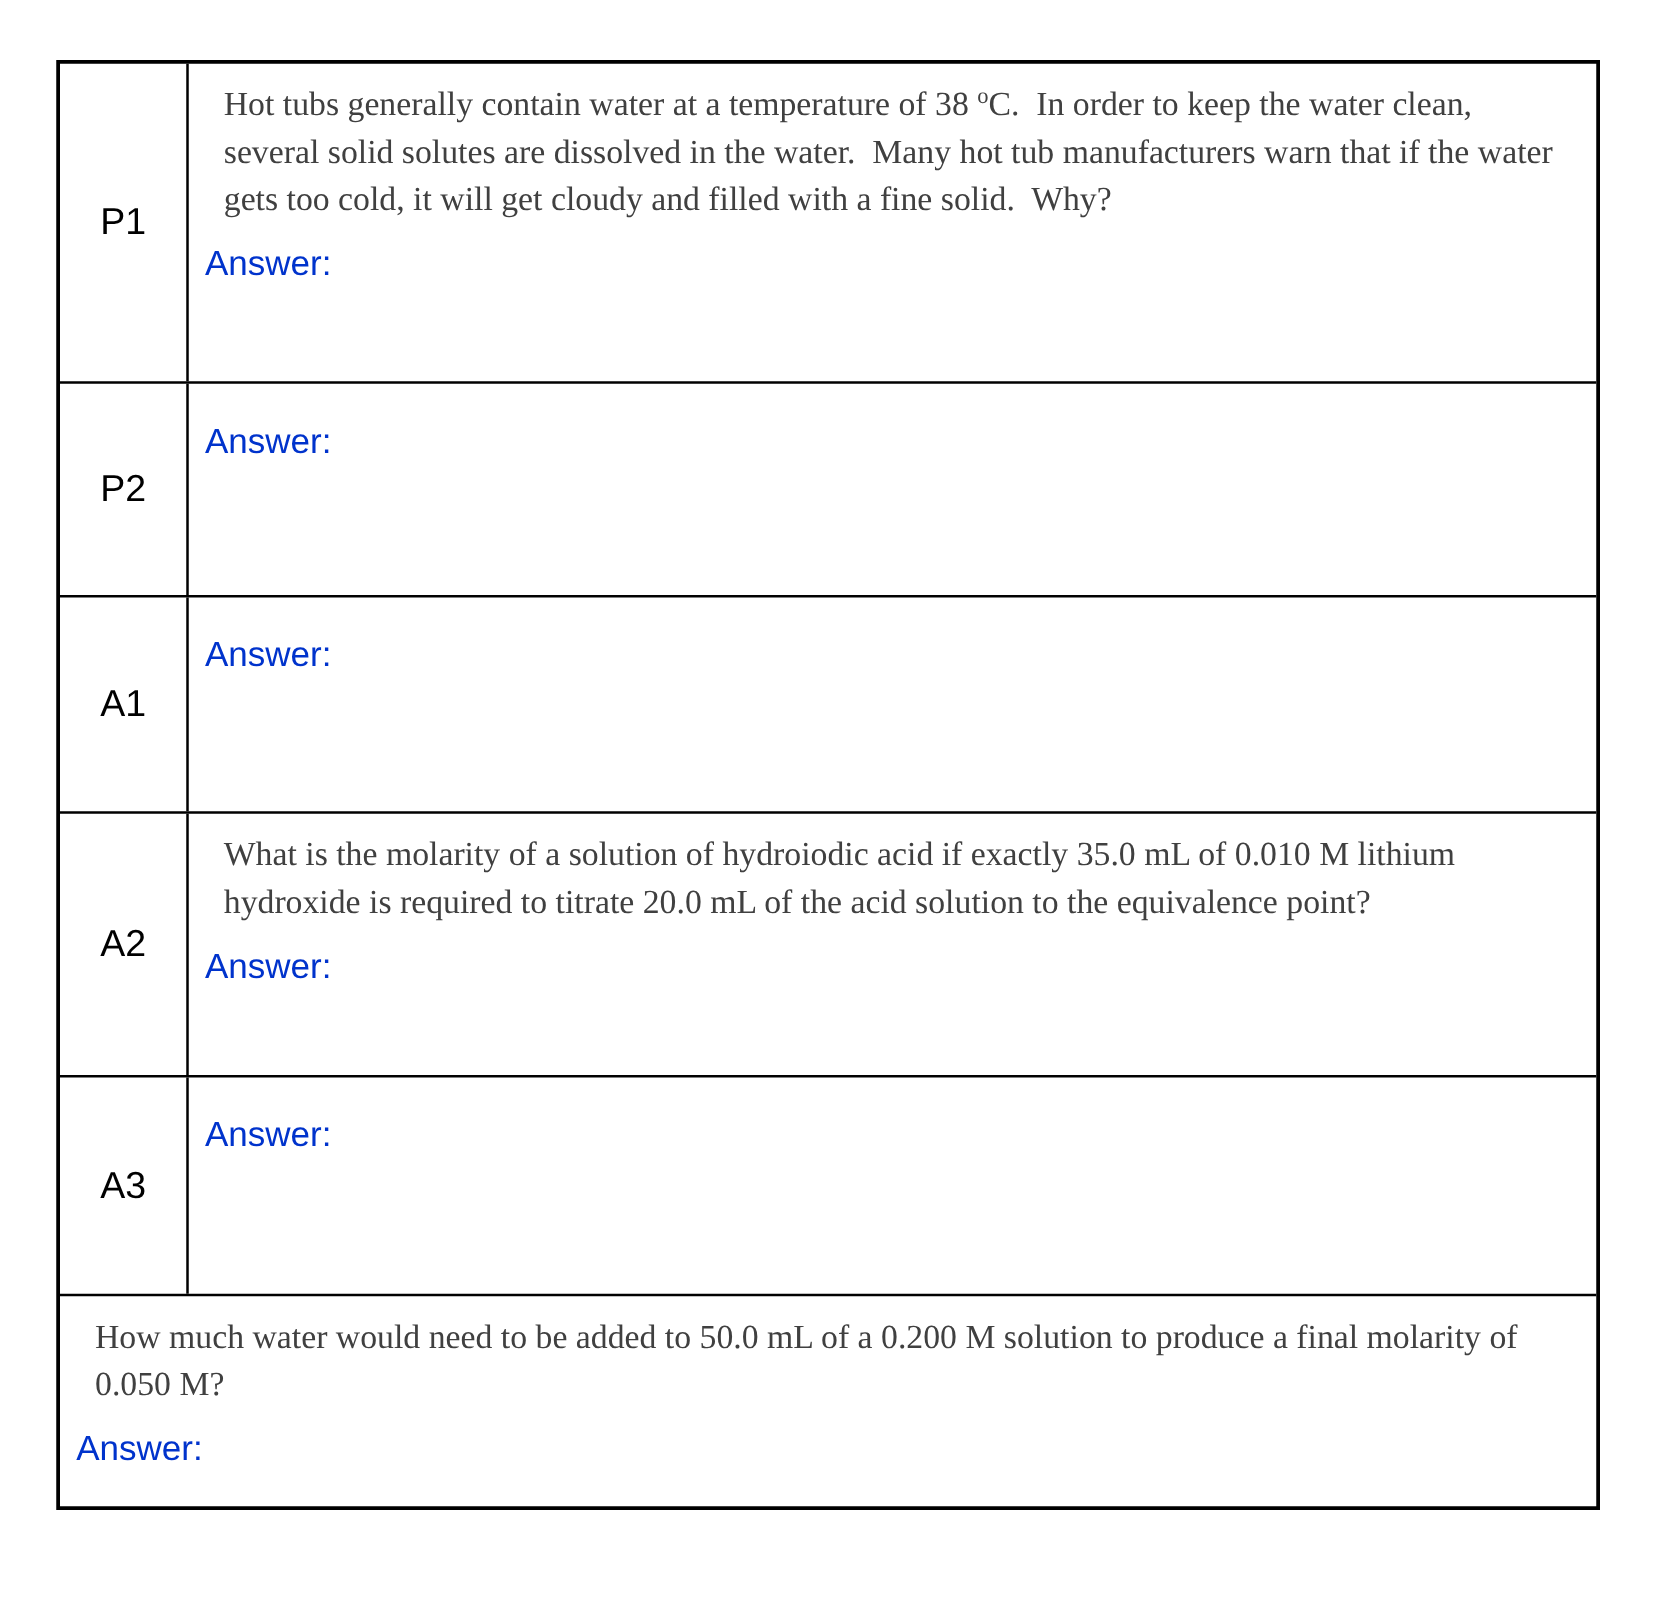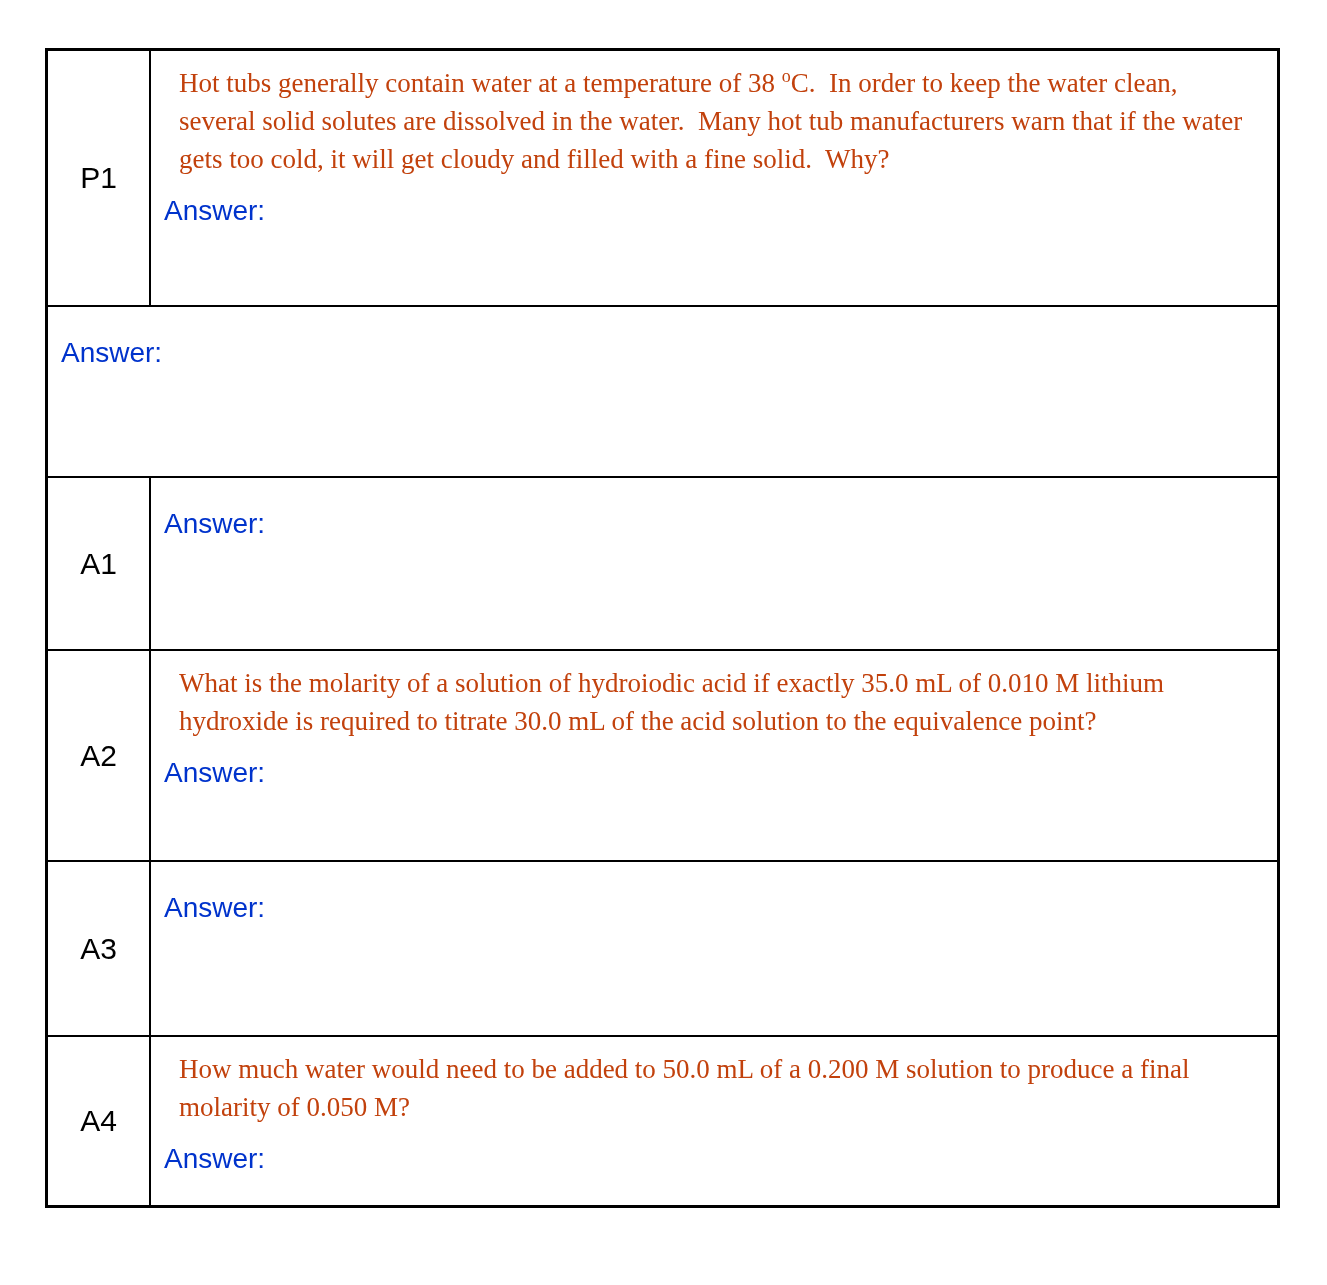--- a/index.html
+++ b/index.html
@@ -52,21 +52,21 @@
   .content-cell {
     flex: 1 1 auto;
     box-sizing: border-box;
     padding: 13px 24px 16px 13px;
   }
   .question {
     margin: 0 0 0 15px;
     font-family: "Liberation Serif", serif;
     font-size: 27px;
     line-height: 38px;
-    color: #c2410c;
+    color: #404040;
     white-space: pre-wrap;
   }
   .question sup {
     font-size: 18px;
     line-height: 0;
     vertical-align: super;
   }
   .answer {
     margin: 17px 0 0 0;
     font-family: "Liberation Sans", sans-serif;
@@ -84,49 +84,49 @@
 
     <div class="row">
       <div class="label-cell">P1</div>
       <div class="content-cell">
         <p class="question"><span>Hot tubs generally contain water at a temperature of 38 </span><sup>o</sup><span>C.  In order to keep the water clean, several solid solutes are dissolved in the water.  Many hot tub manufacturers warn that if the water gets too cold, it will get cloudy and filled with a fine solid.  Why?</span></p>
         <p class="answer">Answer:</p>
       </div>
     </div>
 
     <div class="row">
+      <div class="label-cell">P2</div>
       <div class="content-cell">
         <p class="answer">Answer:</p>
       </div>
     </div>
 
     <div class="row">
       <div class="label-cell">A1</div>
       <div class="content-cell">
         <p class="answer">Answer:</p>
       </div>
     </div>
 
     <div class="row">
       <div class="label-cell">A2</div>
       <div class="content-cell">
-        <p class="question">What is the molarity of a solution of hydroiodic acid if exactly 35.0 mL of 0.010 M lithium hydroxide is required to titrate 30.0 mL of the acid solution to the equivalence point?</p>
+        <p class="question">What is the molarity of a solution of hydroiodic acid if exactly 35.0 mL of 0.010 M lithium hydroxide is required to titrate 20.0 mL of the acid solution to the equivalence point?</p>
         <p class="answer">Answer:</p>
       </div>
     </div>
 
     <div class="row">
       <div class="label-cell">A3</div>
       <div class="content-cell">
         <p class="answer">Answer:</p>
       </div>
     </div>
 
     <div class="row">
-      <div class="label-cell">A4</div>
       <div class="content-cell">
         <p class="question">How much water would need to be added to 50.0 mL of a 0.200 M solution to produce a final molarity of 0.050 M?</p>
         <p class="answer">Answer:</p>
       </div>
     </div>
 
   </div>
 </div>
 
 </body></html>

